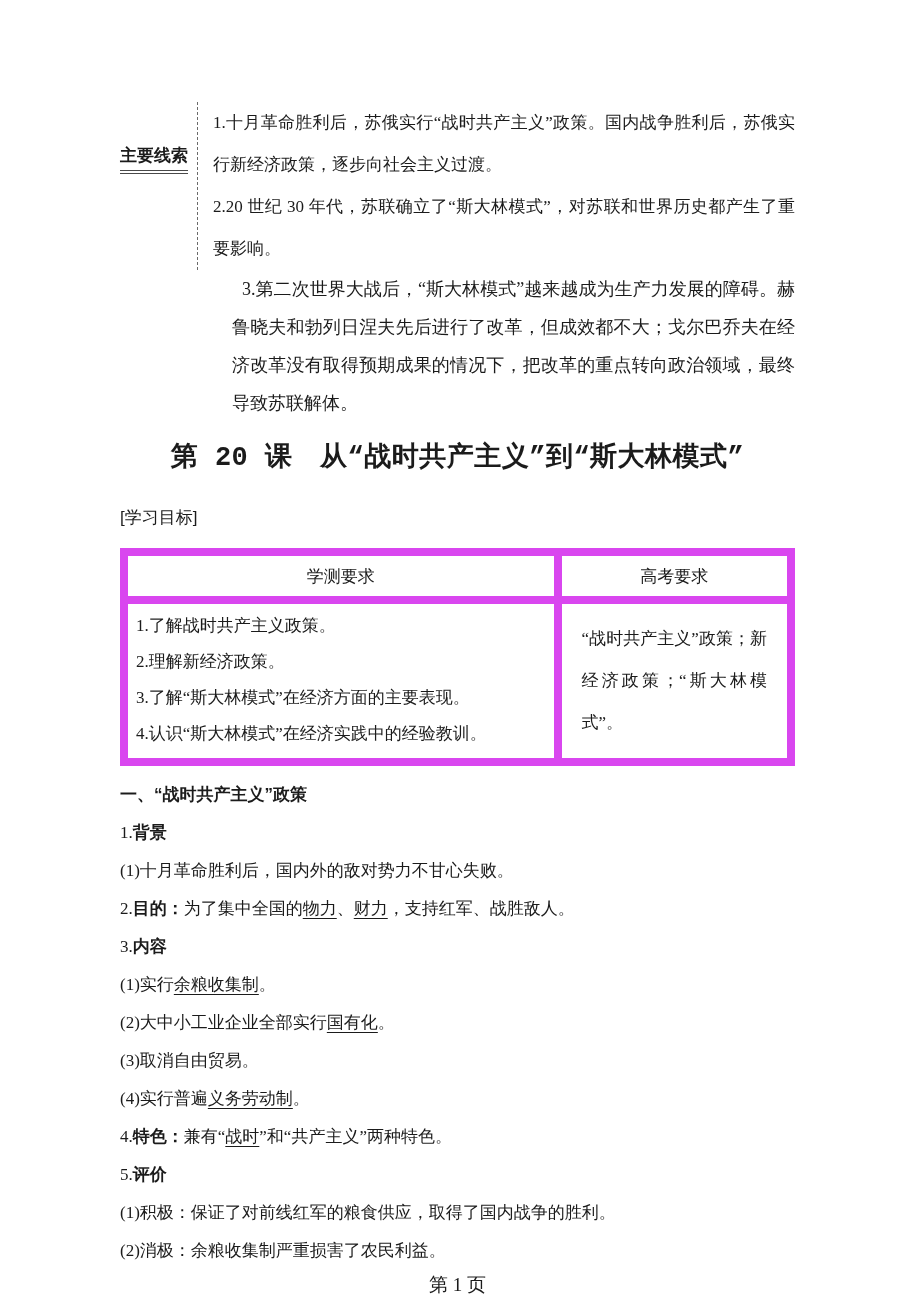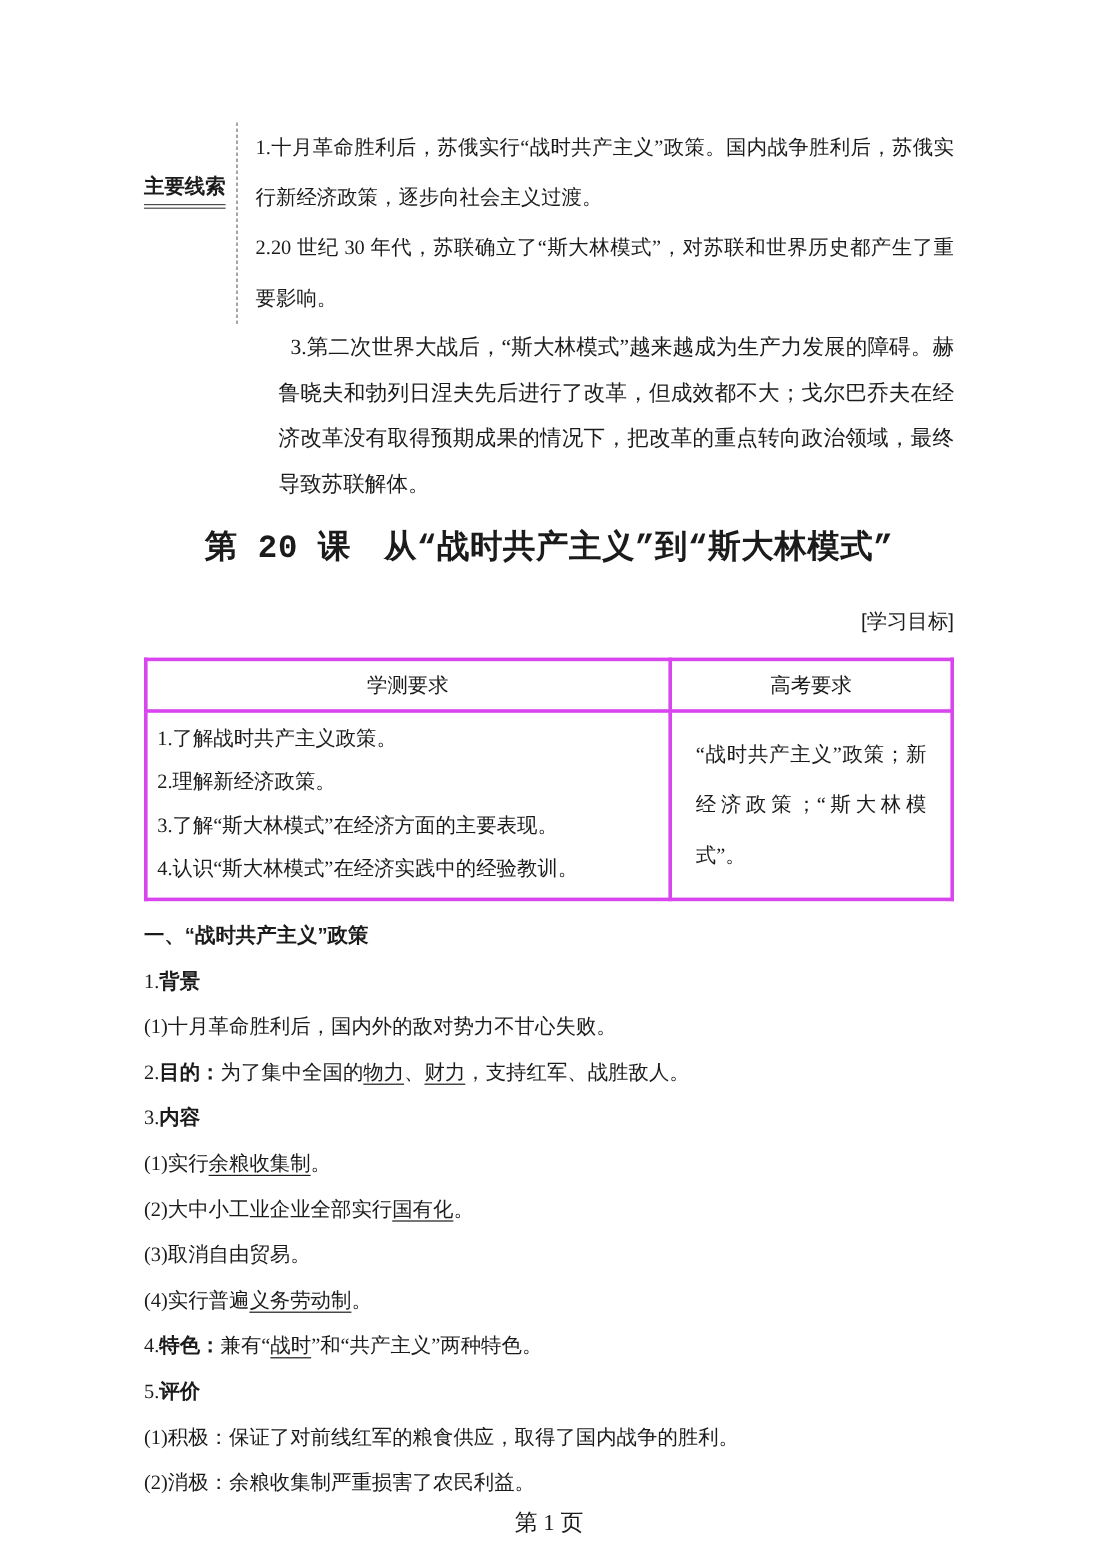--- a/index.html
+++ b/index.html
@@ -42,26 +42,26 @@
     margin:8px 0 0 0;
     text-align:center;
     font-size:27px; font-weight:bold;
     line-height:36px;
     letter-spacing:0.5px;
     font-family:Liberation Mono, monospace;
   }
   .objectives-label {
     margin-top:30px;
     font-family:"Liberation Sans", sans-serif;
-    font-size:17px; line-height:24px;text-align:right;
+    font-size:17px; line-height:24px;
   }
 
   
   table.obj { width:100%; border-collapse:collapse; margin-top:18px; font-size:17px; table-layout:fixed; }
-  table.obj th, table.obj td { border:3px solid #d946ef; font-weight:normal; }
+  table.obj th, table.obj td { border:8px solid #d946ef; font-weight:normal; }
   table.obj th { height:38px; text-align:center; vertical-align:middle; }
   col.c-left { width:65%; }
   col.c-right { width:35%; }
   td.xuece { padding:4px 8px 6px 8px; vertical-align:middle;margin-left:25px; }
   td.xuece p { margin:0; line-height:36px; }
   td.gaokao { padding:0 20px; vertical-align:middle; line-height:42px; text-align:justify; }
 
   
   .sec { margin-top:10px; }
   .sec p.line { margin:0; font-size:17px; line-height:38px; }

